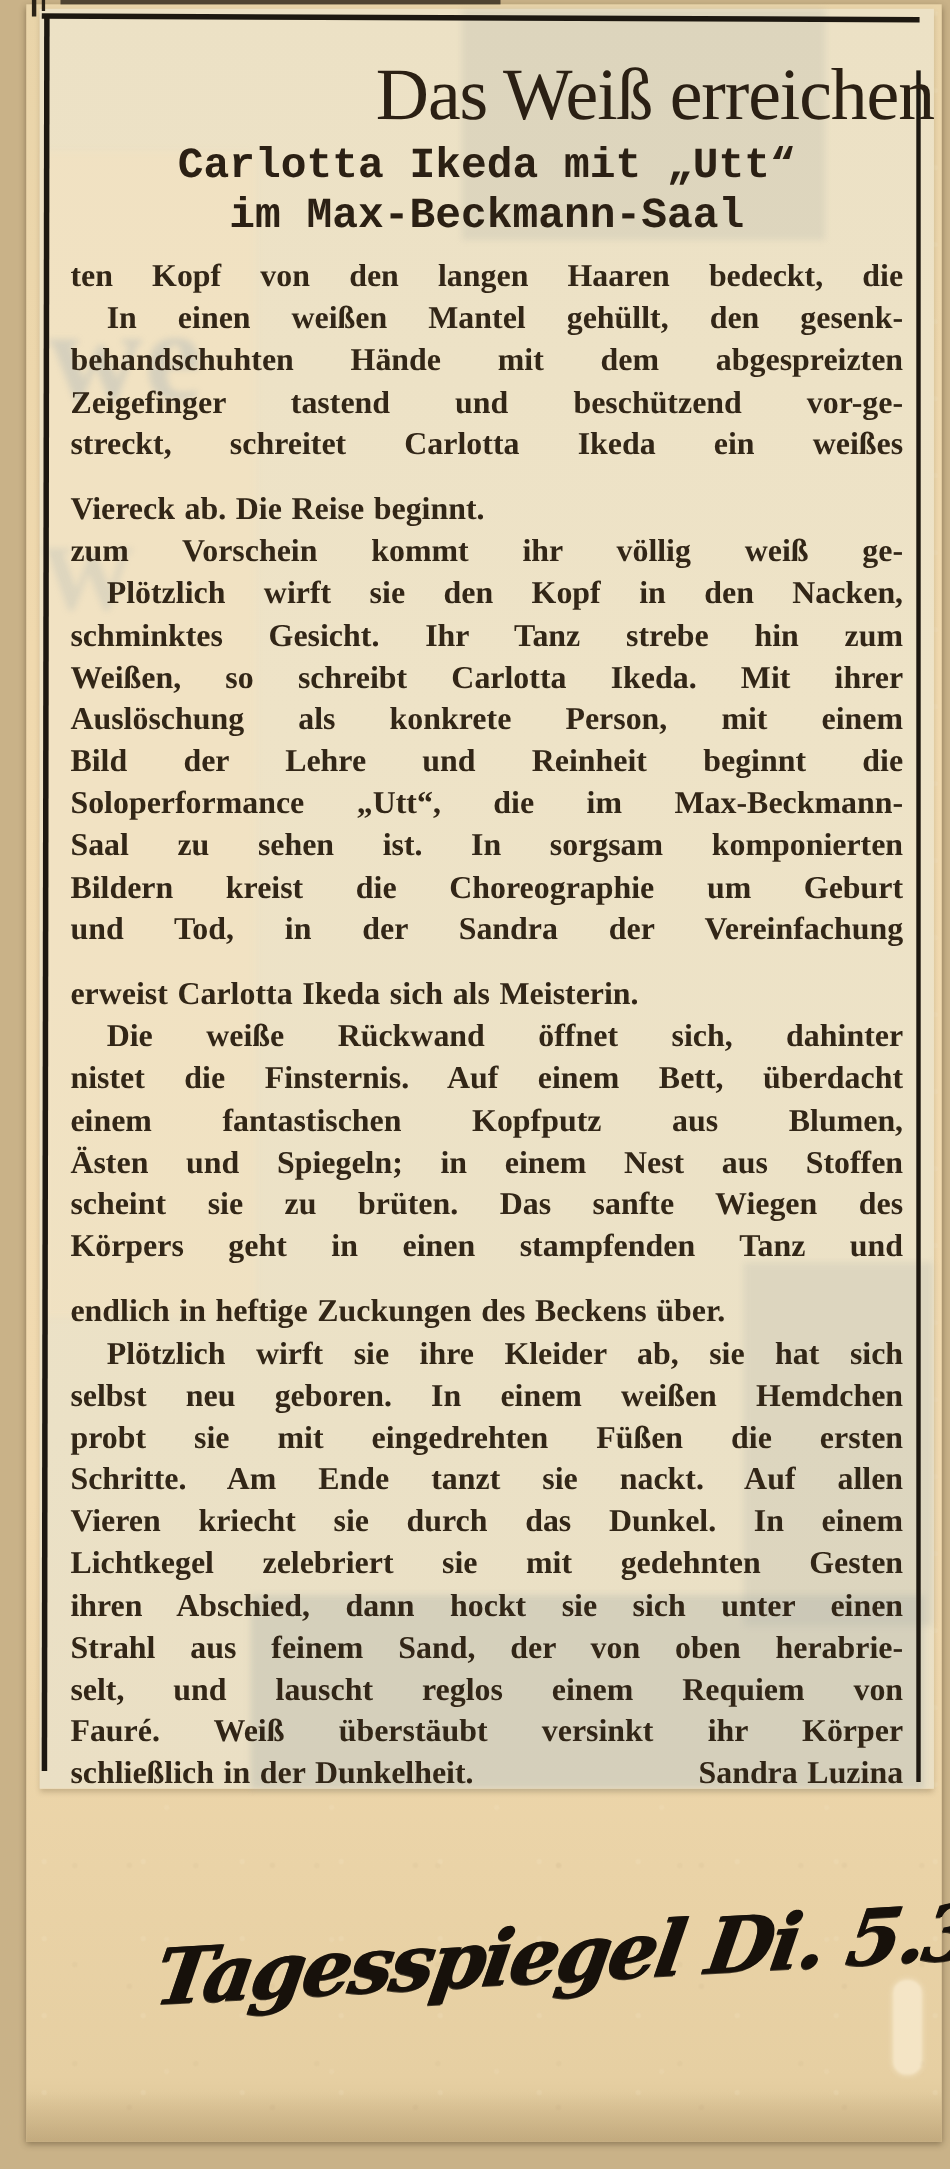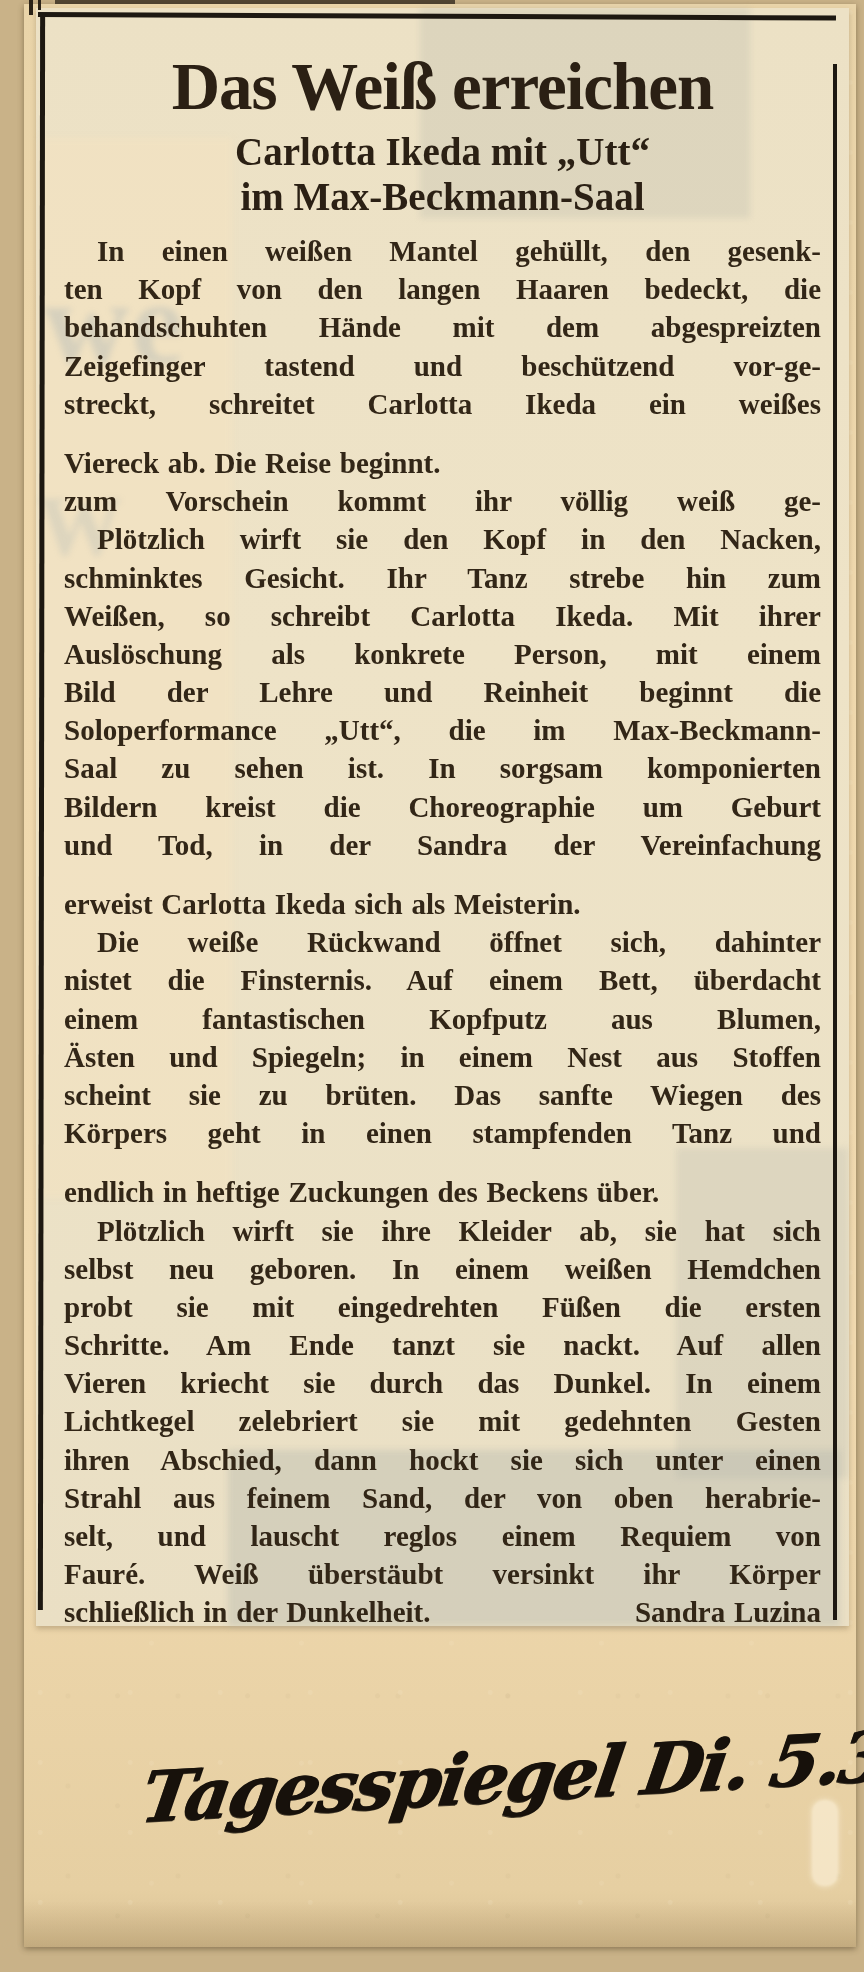--- a/index.html
+++ b/index.html
@@ -42,26 +42,26 @@
   
   .rule{position:absolute;background:#1d1811;}
   .rule-top{left:2px;top:4px;width:798px;height:5px;transform:rotate(.25deg);transform-origin:left top;}
   .rule-left{left:3px;top:5px;width:5px;height:1597px;transform:rotate(.08deg);}
   .rule-right{left:797px;top:56px;width:4px;height:1556px;}
   
   .edge-smudge{position:absolute;left:55px;top:0;width:400px;height:4px;background:rgba(42,34,23,.75);}
   .edge-tick1{position:absolute;left:29px;top:0;width:4px;height:15px;background:#2a2217;}
   .edge-tick2{position:absolute;left:38px;top:0;width:3px;height:10px;background:#2a2217;}
   .title{
-    position:absolute;left:0;top:40px;width:100%;text-align:center;
-    font-size:67px;font-weight:700;letter-spacing:-1px;color:#2b2014;
+    position:absolute;left:0;top:40px;width:100%;text-align:right;
+    font-size:67px;font-weight:400;letter-spacing:-1px;color:#2b2014;
   }
   .subtitle{
     position:absolute;left:0;top:121px;width:100%;text-align:center;
-    font-size:39px;line-height:45px;font-weight:700;color:#2b2014;
+    font-size:39px;line-height:45px;font-weight:700;color:#2b2014;font-family:Liberation Mono, monospace;
   }
   .bodytext{
     position:absolute;left:28px;top:224px;width:757px;
     font-size:29px;font-weight:600;color:#32261731;
     color:#322617;
   }
   .bl{
     height:38.2px;line-height:38.2px;white-space:nowrap;
     text-align:justify;text-align-last:justify;text-justify:inter-word;
     word-spacing:1.5px;
@@ -108,22 +108,22 @@
     <div class="rule rule-left"></div>
     <div class="rule rule-right"></div>
 
     <div class="title">Das Weiß erreichen</div>
     <div class="subtitle">
       <div>Carlotta Ikeda mit „Utt“</div>
       <div>im Max-Beckmann-Saal</div>
     </div>
 
     <div class="bodytext" id="article-body">
+        <div class="bl">ten Kopf von den langen Haaren bedeckt, die</div>
         <div class="bl ind">In einen weißen Mantel gehüllt, den gesenk-</div>
-        <div class="bl">ten Kopf von den langen Haaren bedeckt, die</div>
         <div class="bl">behandschuhten Hände mit dem abgespreizten</div>
         <div class="bl">Zeigefinger tastend und beschützend vor-ge-</div>
         <div class="bl">streckt, schreitet Carlotta Ikeda ein weißes</div>
         <div class="bl plast">Viereck ab. Die Reise beginnt.</div>
         <div class="bl">zum Vorschein kommt ihr völlig weiß ge-</div>
         <div class="bl ind">Plötzlich wirft sie den Kopf in den Nacken,</div>
         <div class="bl">schminktes Gesicht. Ihr Tanz strebe hin zum</div>
         <div class="bl">Weißen, so schreibt Carlotta Ikeda. Mit ihrer</div>
         <div class="bl">Auslöschung als konkrete Person, mit einem</div>
         <div class="bl">Bild der Lehre und Reinheit beginnt die</div>

